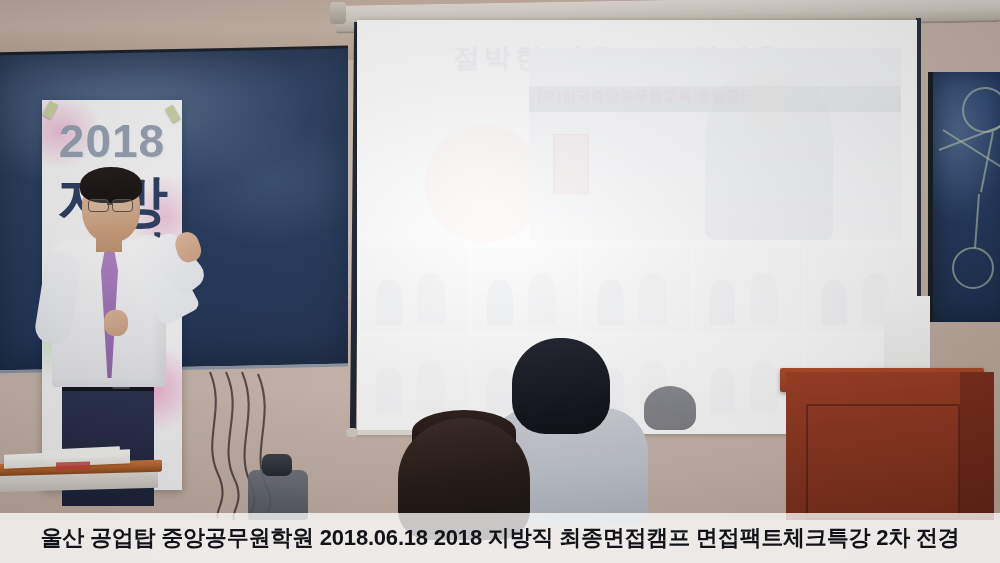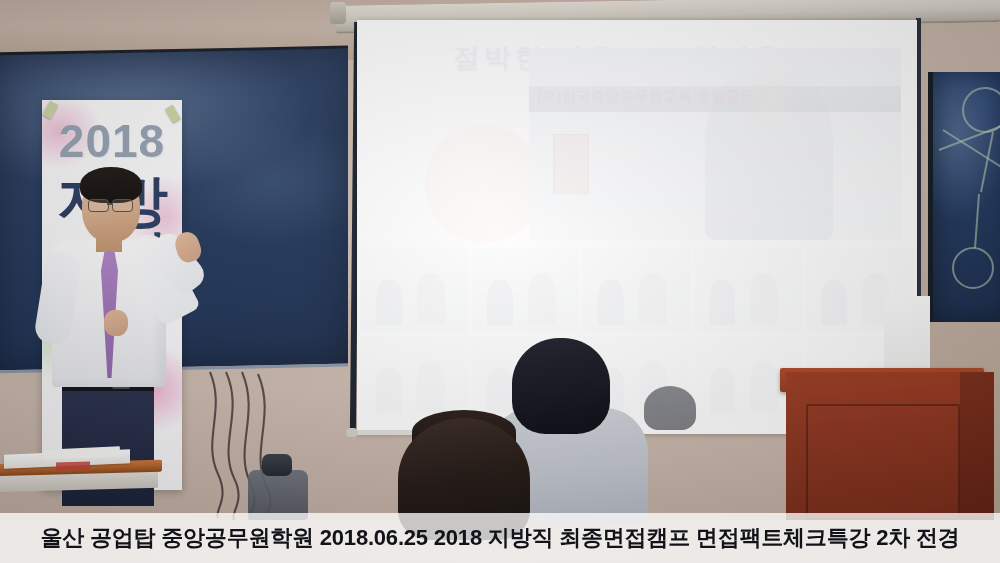--- a/index.html
+++ b/index.html
@@ -495,16 +495,16 @@
   <div class="aud-r-head"></div>
   <div class="aud-m-body"></div>
   <div class="aud-m-tag"></div>
   <div class="aud-m-head"></div>
   <div class="aud-f-top"></div>
   <div class="aud-f-hair"></div>
 
   <div class="grade"></div>
 
   <div class="caption">
-    <span>울산 공업탑 중앙공무원학원 2018.06.25  2018 지방직 최종면접캠프 면접팩트체크특강 2차 전경</span>
+    <span>울산 공업탑 중앙공무원학원 2018.06.18  2018 지방직 최종면접캠프 면접팩트체크특강 2차 전경</span>
   </div>
 
 </div>
 
 </body></html>

